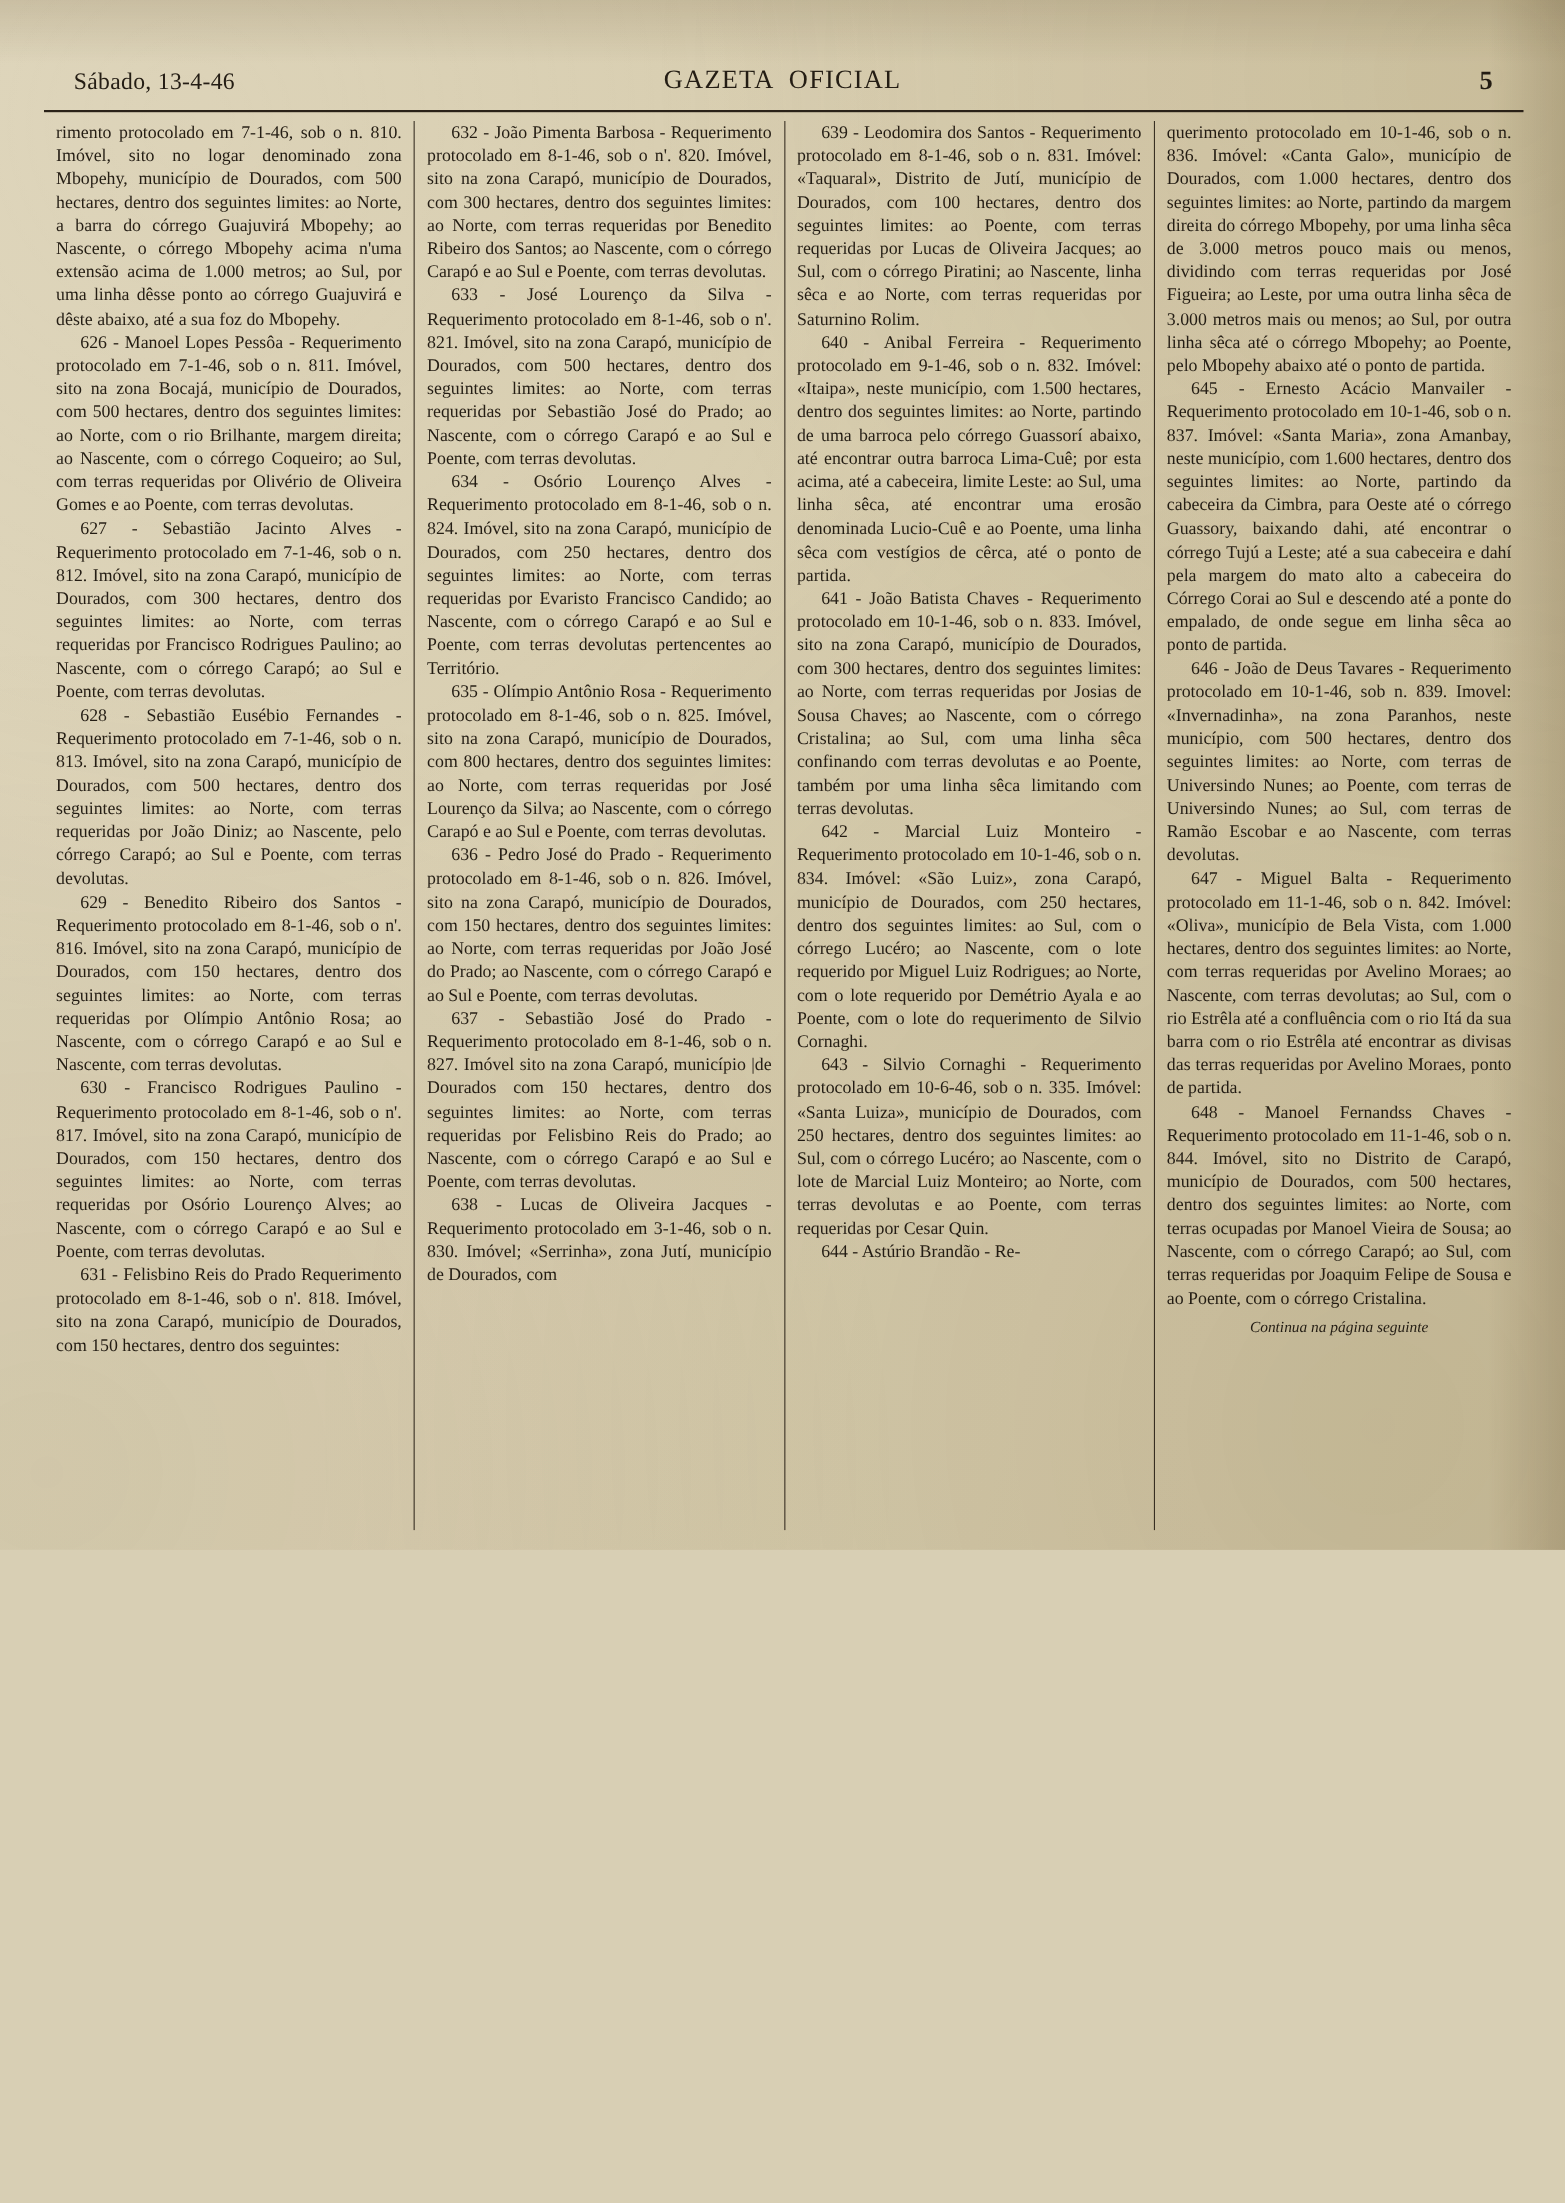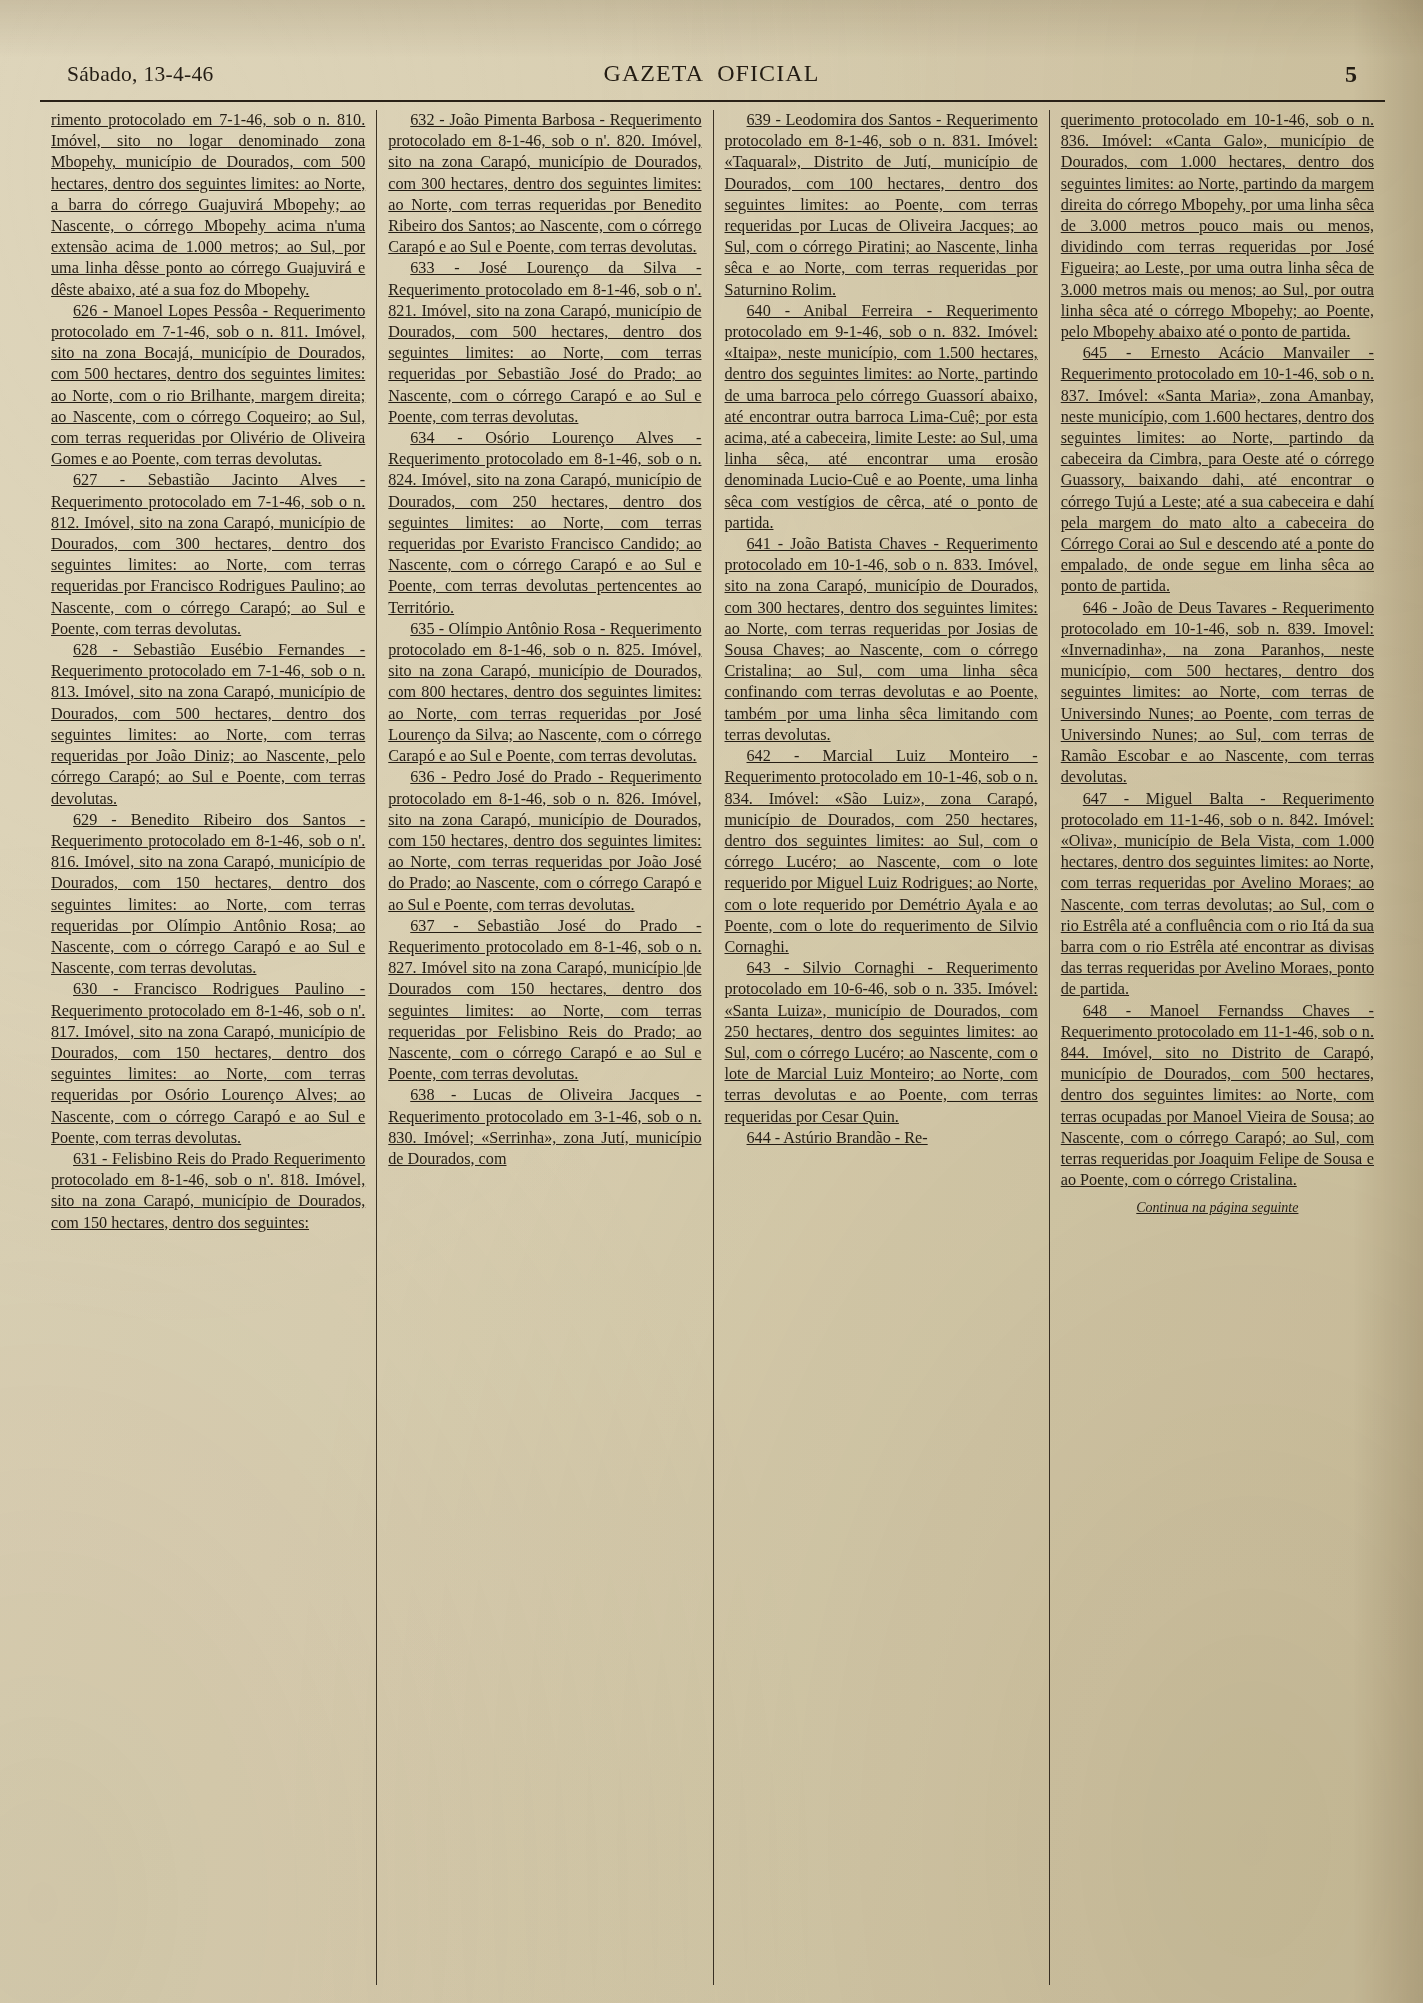--- a/index.html
+++ b/index.html
@@ -10,21 +10,21 @@
     width: 1423px;
     height: 2003px;
     background: #d8cfb4;
     font-family: "Liberation Serif", serif;
     color: #241d14;
     overflow: hidden;
   }
   .page {
     position: relative;
     width: 1423px;
-    height: 2003px;
+    height: 1409px;
     background: linear-gradient(105deg, #ded5bb 0%, #d9cfb2 35%, #d4c9a8 70%, #cdc19d 100%);
     box-sizing: border-box;
   }
   
   .grain {
     position: absolute;
     inset: 0;
     pointer-events: none;
     background:
       radial-gradient(ellipse at 12% 8%, rgba(255,255,255,0.18), rgba(255,255,255,0) 45%),
@@ -87,21 +87,20 @@
   .col {
     position: relative;
     width: 25%;
     box-sizing: border-box;
     padding: 0 11px;
     font-size: 16.2px;
     line-height: 21.2px;
     text-align: justify;
     text-justify: inter-word;
     hyphens: manual;
-    text-decoration: underline;
   }
   .col + .col { border-left: 1.6px solid #3a3124; }
   .col p {
     margin: 0;
     text-align: justify;
   }
   .col p.ind { text-indent: 22px; }
   .col p.noind { text-indent: 0; }
   .contin {
     margin-top: 6px;

